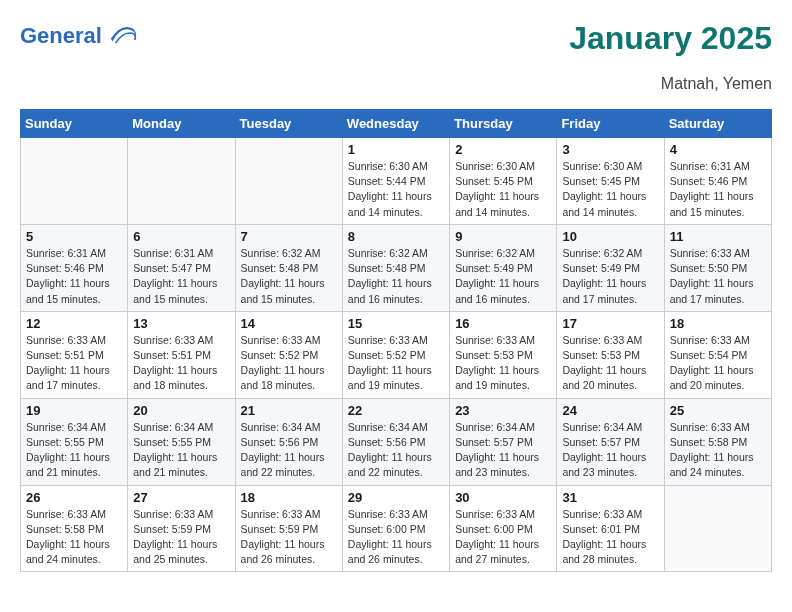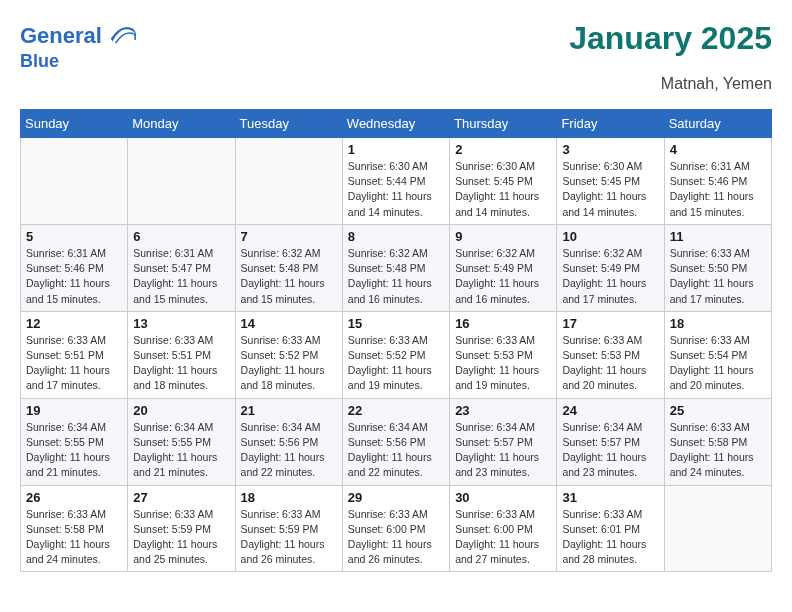--- a/index.html
+++ b/index.html
@@ -51,21 +51,21 @@
       width: 100%;
       border-collapse: collapse;
       font-size: 11px;
     }
     thead tr th {
       background: #2a6bbf;
       color: #fff;
       padding: 6px 4px;
       text-align: left;
       font-size: 13px;
-      font-weight: normal;
+      font-weight: bold;
       border: 1px solid #2a6bbf;
     }
     tbody tr td {
       border: 1px solid #ccc;
       vertical-align: top;
       padding: 4px 5px;
       width: 106px;
       min-height: 80px;
       background: #fff;
     }
@@ -95,21 +95,20 @@
     <div>
       <div style="display:flex;align-items:center;">
         <div class="logo-text">
           <span>General</span>
         </div>
         <svg class="logo-icon" viewBox="0 0 40 30">
           <path d="M8 22 Q18 2 32 8 Q38 10 36 18 Q40 12 34 6 Q20 -2 6 18 Z" fill="#2a6bbf"></path>
           <path d="M12 24 Q22 8 34 12 Q38 14 36 20" fill="none" stroke="#2a6bbf" stroke-width="2"></path>
         </svg>
       </div>
-      <div class="logo-text" style="color:#2a6bbf; font-size:18px;">Blue</div>
     </div>
   </div>
   <div class="title-block">
     <div class="month-title">January 2025</div>
     <div class="subtitle">Matnah, Yemen</div>
   </div>
 </div>
 
 <table>
   <thead>

